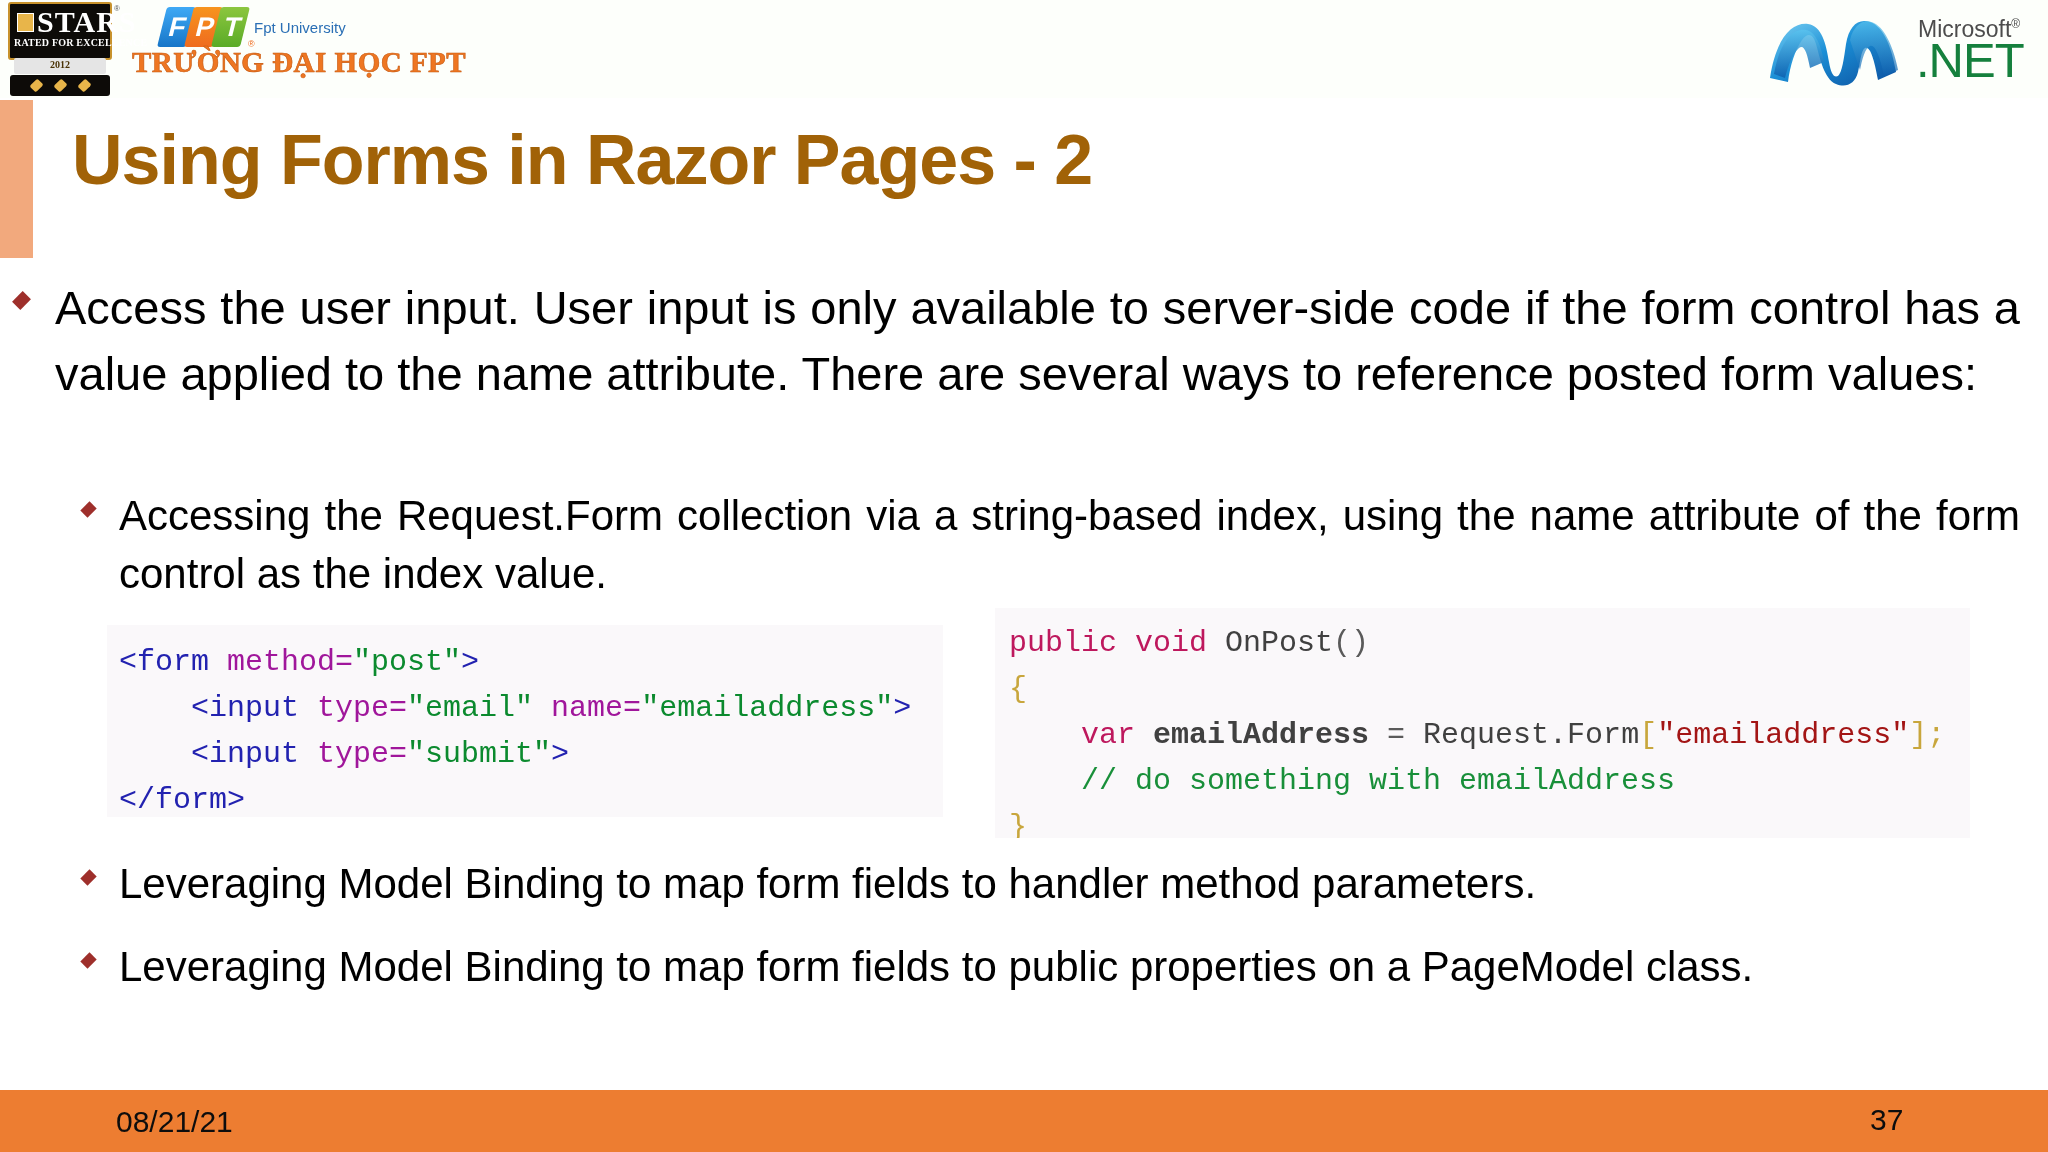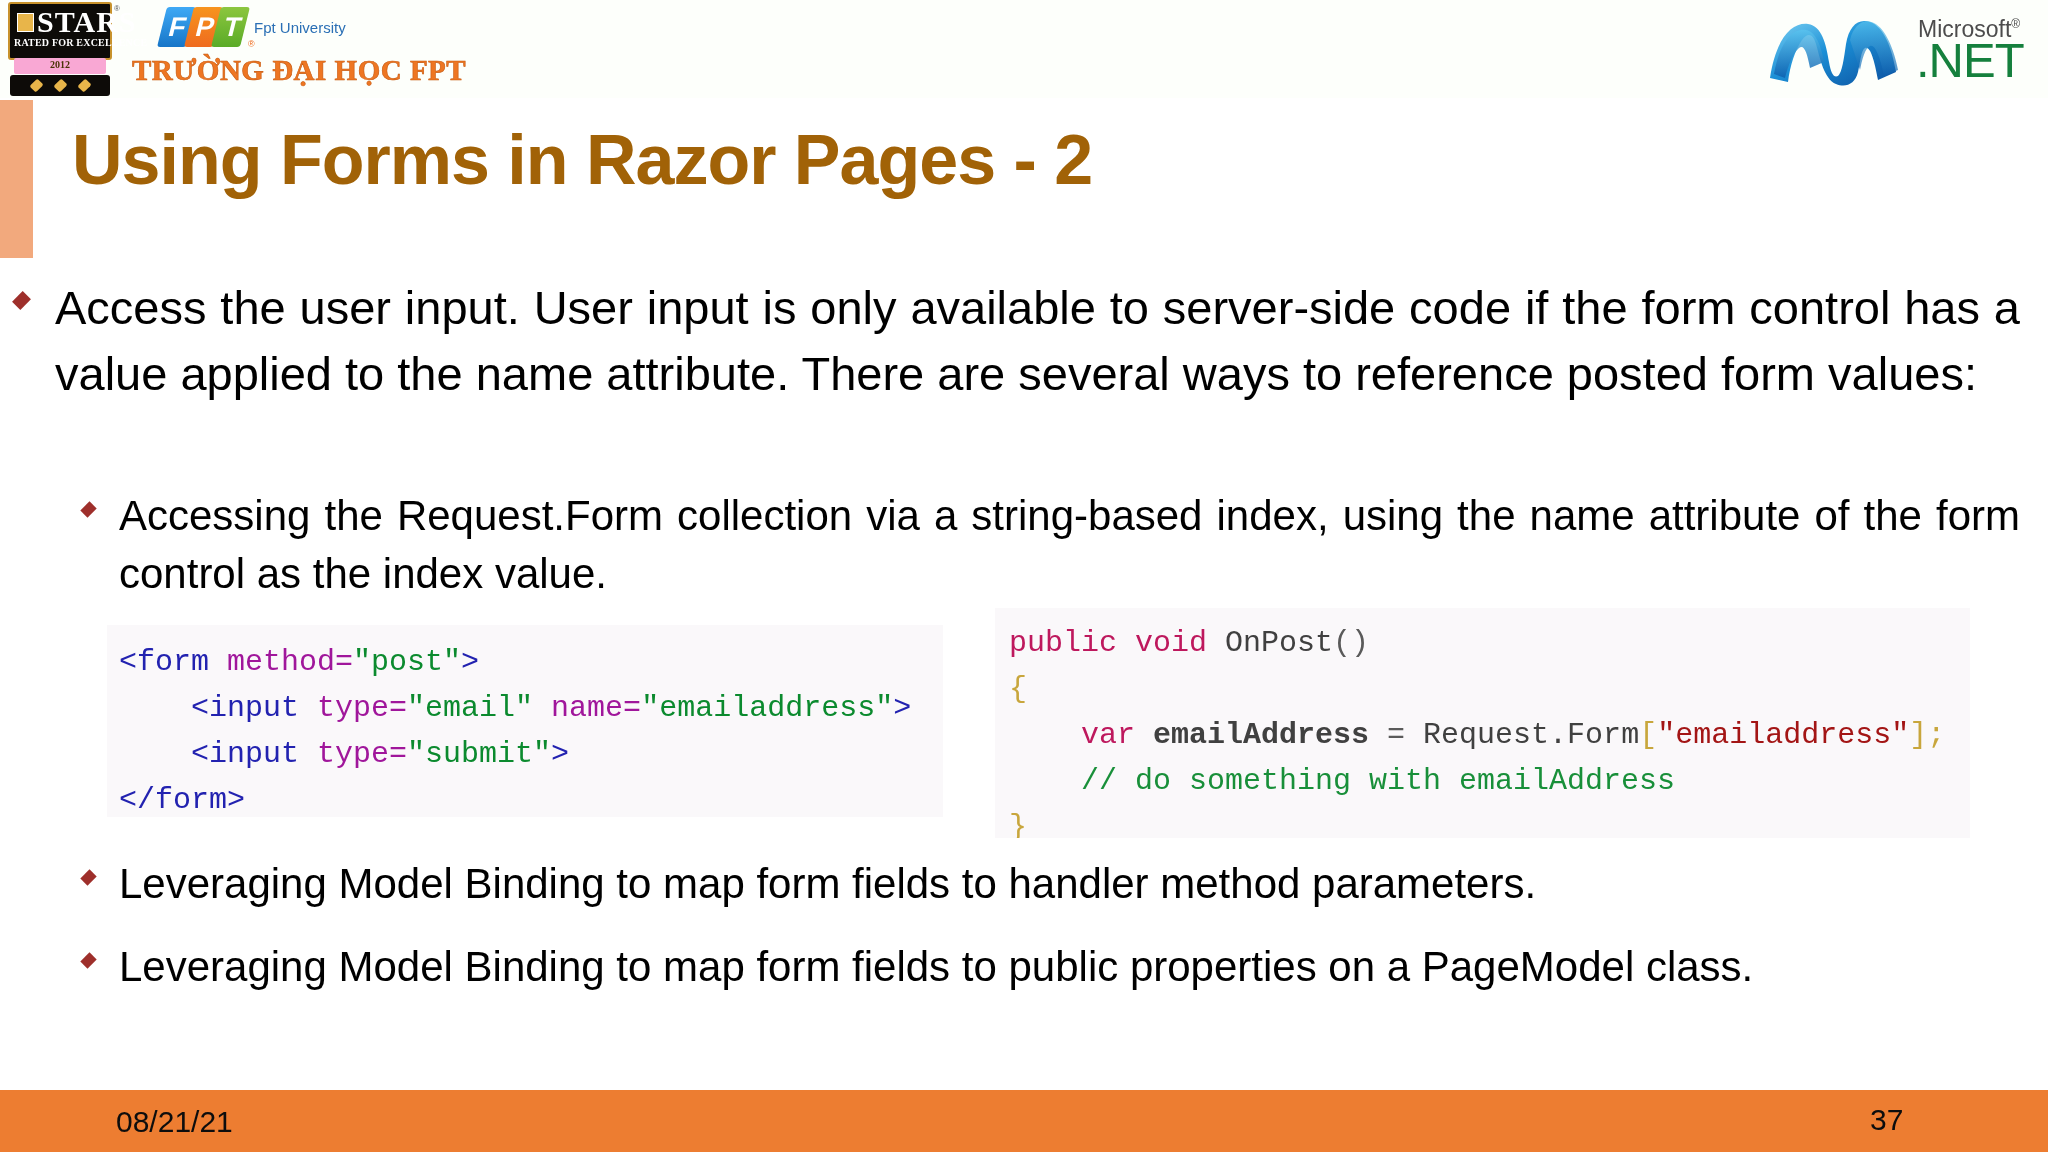--- a/index.html
+++ b/index.html
@@ -68,21 +68,21 @@
     font-weight: bold;
     font-size: 10px;
     color: #ffffff;
     letter-spacing: .2px;
     white-space: nowrap;
   }
   .stars-year-bar {
     position: absolute;
     left: 6px; top: 56px;
     width: 92px; height: 16px;
-    background: #f9a8d4;
+    background: #e5e5e5;
     border-radius: 2px;
   }
   .stars-year {
     position: absolute;
     left: 0; top: 1px;
     width: 92px;
     text-align: center;
     font-family: "Liberation Serif", serif;
     font-size: 10px;
     font-weight: bold;
@@ -133,21 +133,21 @@
   .fpt-ch.p { left: 34px; }
   .fpt-ch.t { left: 62px; }
   .fpt-uni {
     position: absolute; left: 92px; top: 13px;
     font-family: "Liberation Sans", sans-serif;
     font-size: 15px; color: #2a6fb5; font-weight: normal;
     white-space: nowrap;
   }
   .fpt-reg { position: absolute; left: 86px; top: 33px; font-size: 9px; color: #ef6b1f; }
   .truong {
-    position: absolute; left: 132px; top: 54px;
+    position: absolute; left: 132px; top: 46px;
     font-family: "Liberation Serif", serif;
     font-weight: bold;
     font-size: 29px;
     color: #ee7622;
     letter-spacing: .5px;
     white-space: nowrap;
     -webkit-text-stroke: .6px #c85a10;
   }
 
   

